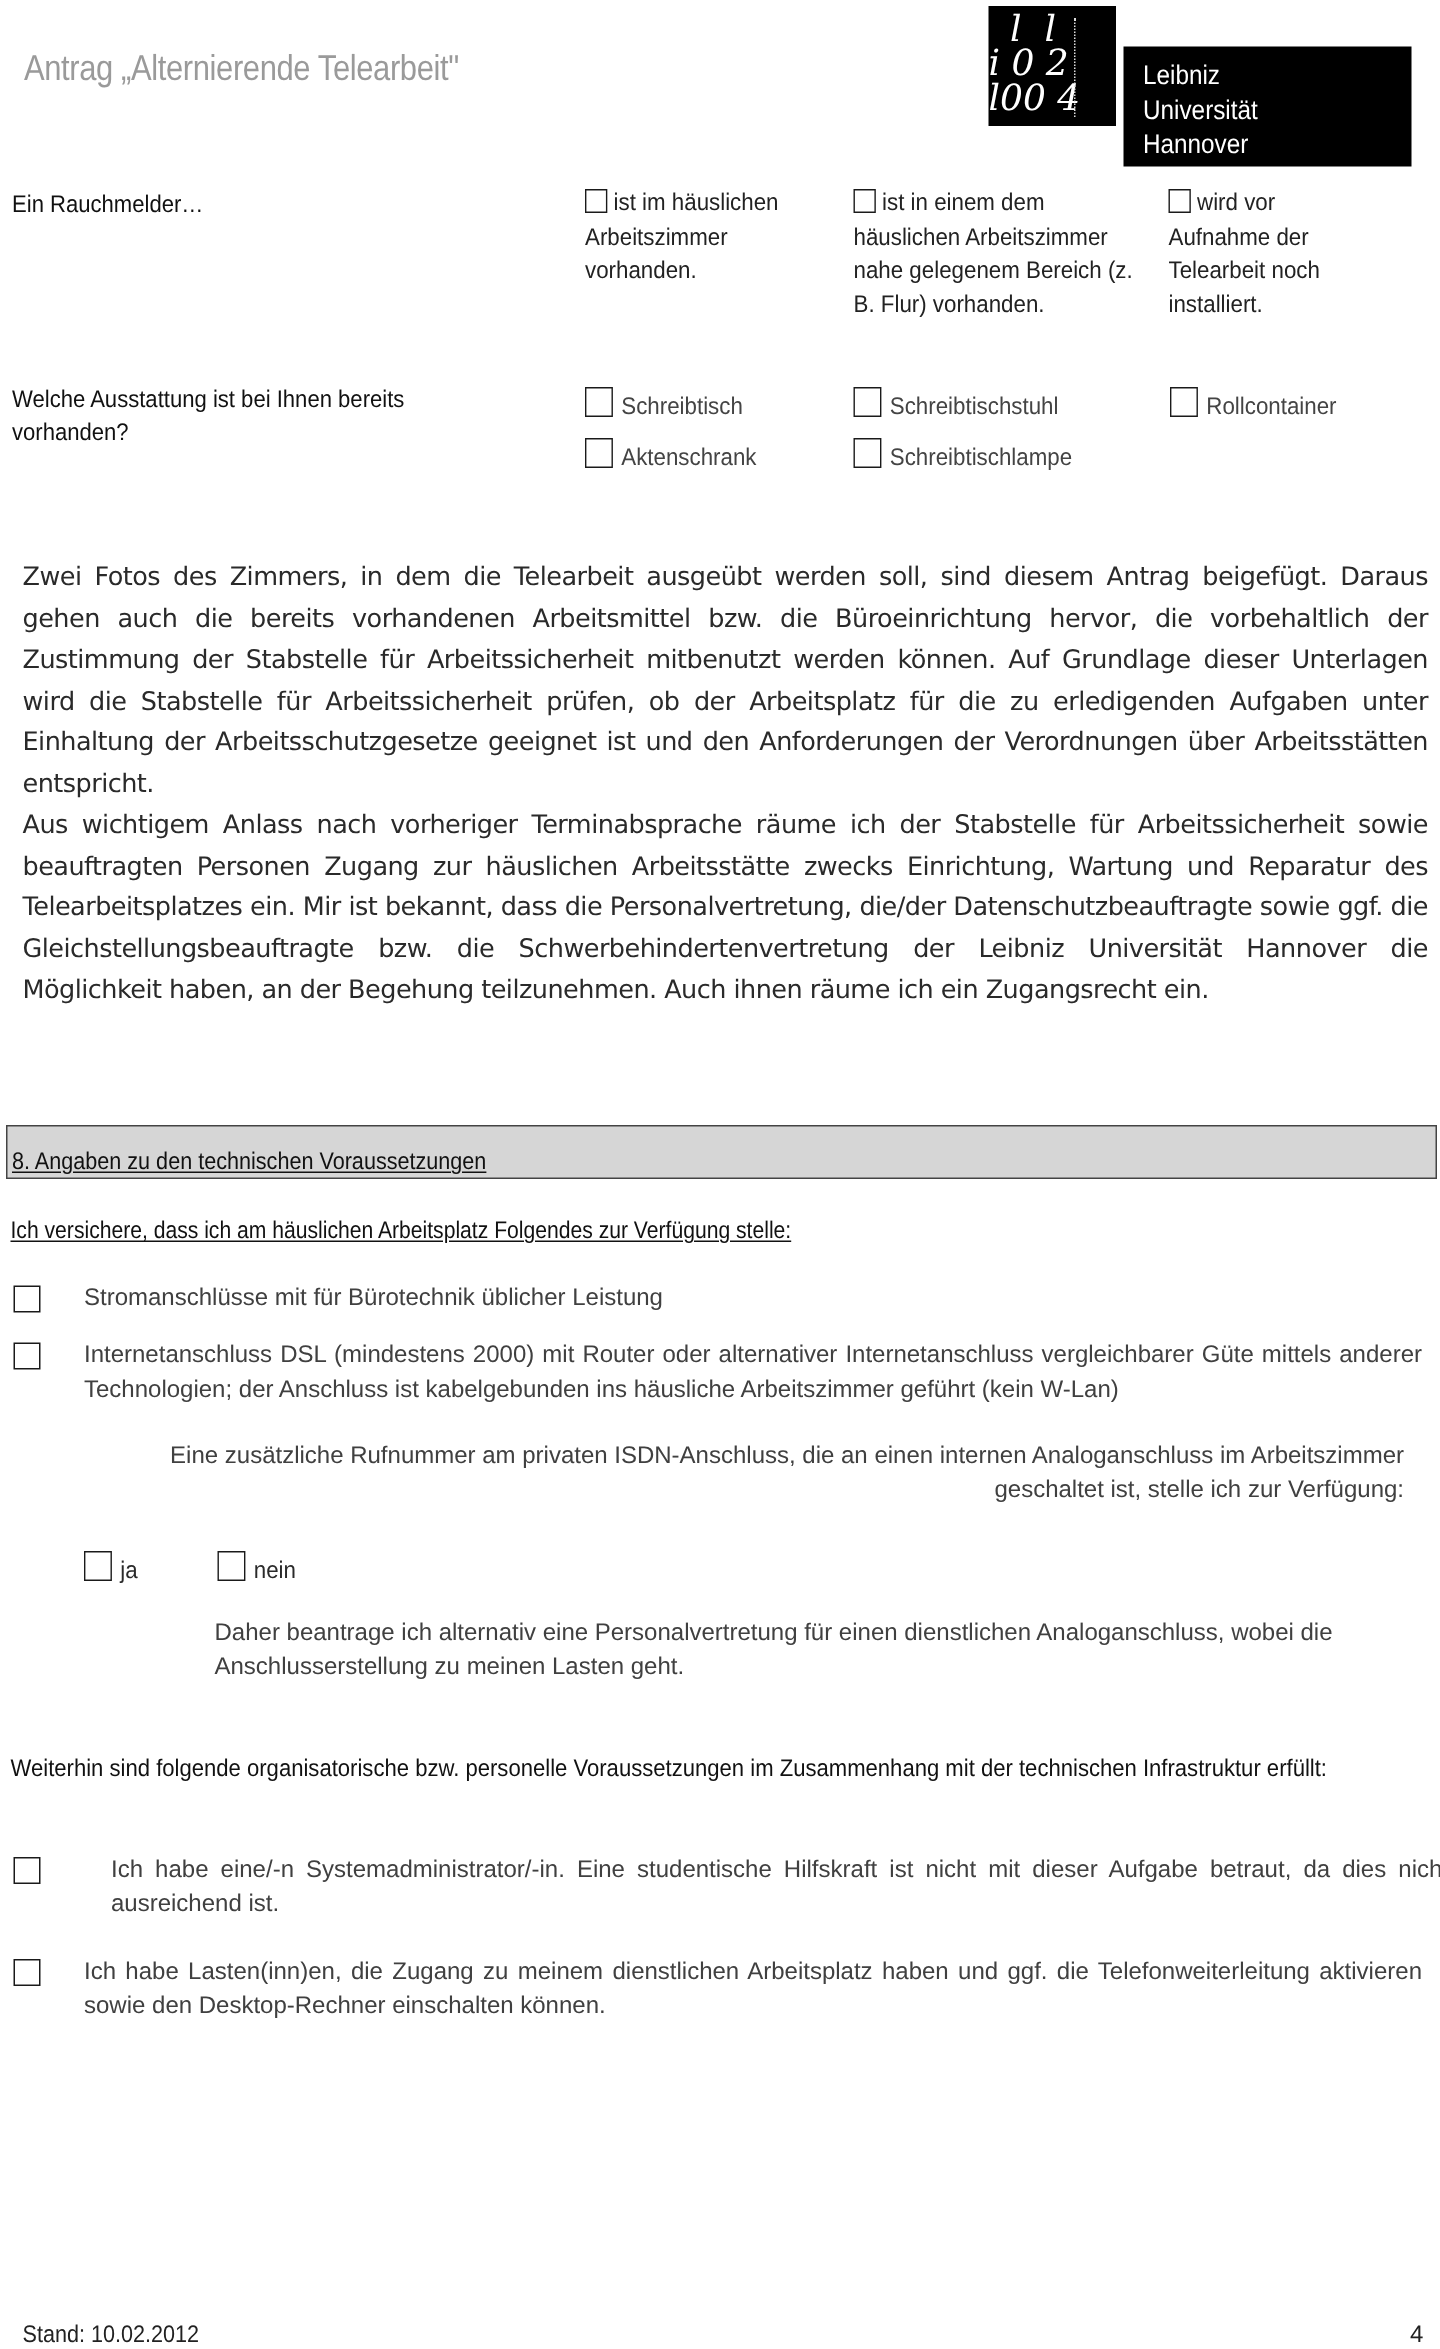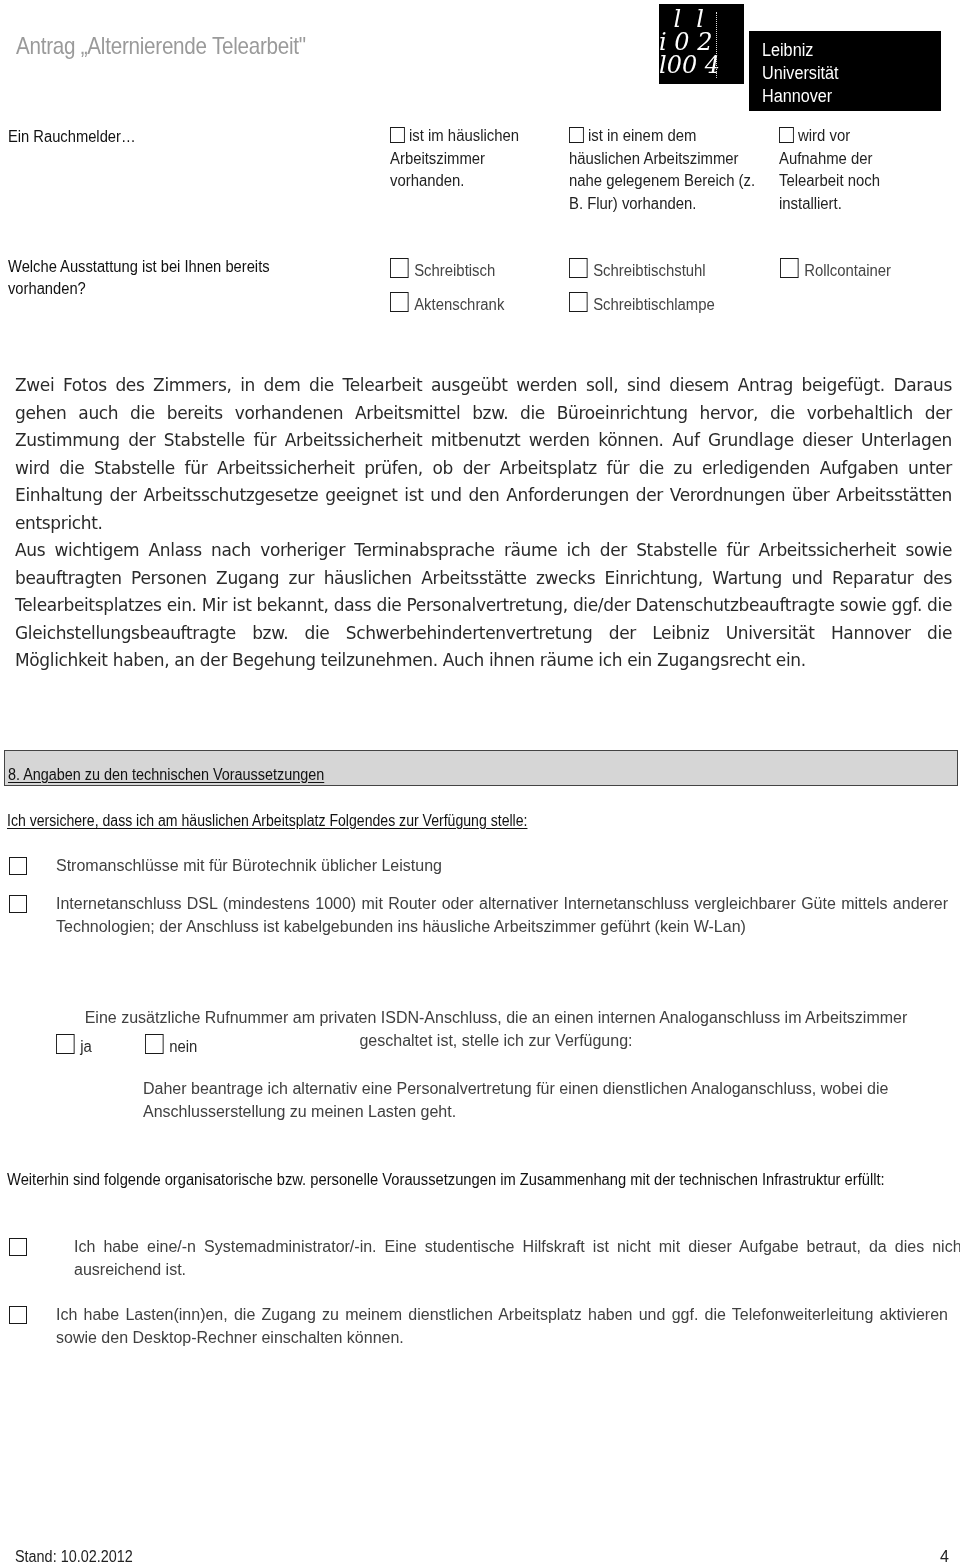--- a/index.html
+++ b/index.html
@@ -235,23 +235,23 @@
 <div class="abs section-bar">
   <span class="section-title underline-text">8. Angaben zu den technischen Voraussetzungen</span>
 </div>
 
 <div class="abs lead underline-text" style="left:7px; top:810px;">Ich versichere, dass ich am häuslichen Arbeitsplatz Folgendes zur Verfügung stelle:</div>
 
 <span class="abs cb item-cb" style="left:9px; top:857px;"></span>
 <div class="abs item-text" style="left:56px; top:855px; width:890px;">Stromanschlüsse mit für Bürotechnik üblicher Leistung</div>
 
 <span class="abs cb item-cb" style="left:9px; top:895px;"></span>
-<div class="abs item-text" style="left:56px; top:893px; width:892px;">Internetanschluss DSL (mindestens 1000) mit Router oder alternativer Internetanschluss vergleichbarer Güte mittels anderer Technologien; der Anschluss ist kabelgebunden ins häusliche Arbeitszimmer geführt (kein W-Lan)</div>
-
-<div class="abs item-text" style="left:56px; top:960px; width:880px; text-align:center;margin-top:47px;">Eine zusätzliche Rufnummer am privaten ISDN-Anschluss, die an einen internen Analoganschluss im Arbeitszimmer geschaltet ist, stelle ich zur Verfügung:</div>
+<div class="abs item-text" style="left:56px; top:893px; width:892px;">Internetanschluss DSL (mindestens 2000) mit Router oder alternativer Internetanschluss vergleichbarer Güte mittels anderer Technologien; der Anschluss ist kabelgebunden ins häusliche Arbeitszimmer geführt (kein W-Lan)</div>
+
+<div class="abs item-text" style="left:56px; top:960px; width:880px; text-align:right;">Eine zusätzliche Rufnummer am privaten ISDN-Anschluss, die an einen internen Analoganschluss im Arbeitszimmer geschaltet ist, stelle ich zur Verfügung:</div>
 
 <div class="abs equip-item" style="left:56px; top:1034px; color:#2a2a2a;">
   <span class="cb" style="width:20px;height:20px;"></span><span>ja</span>
 </div>
 <div class="abs equip-item" style="left:145px; top:1034px; color:#2a2a2a;">
   <span class="cb" style="width:20px;height:20px;"></span><span>nein</span>
 </div>
 
 <div class="abs item-text" style="left:143px; top:1078px; width:805px; text-align:left;">Daher beantrage ich alternativ eine Personalvertretung für einen dienstlichen Analoganschluss, wobei die Anschlusserstellung zu meinen Lasten geht.</div>
 

